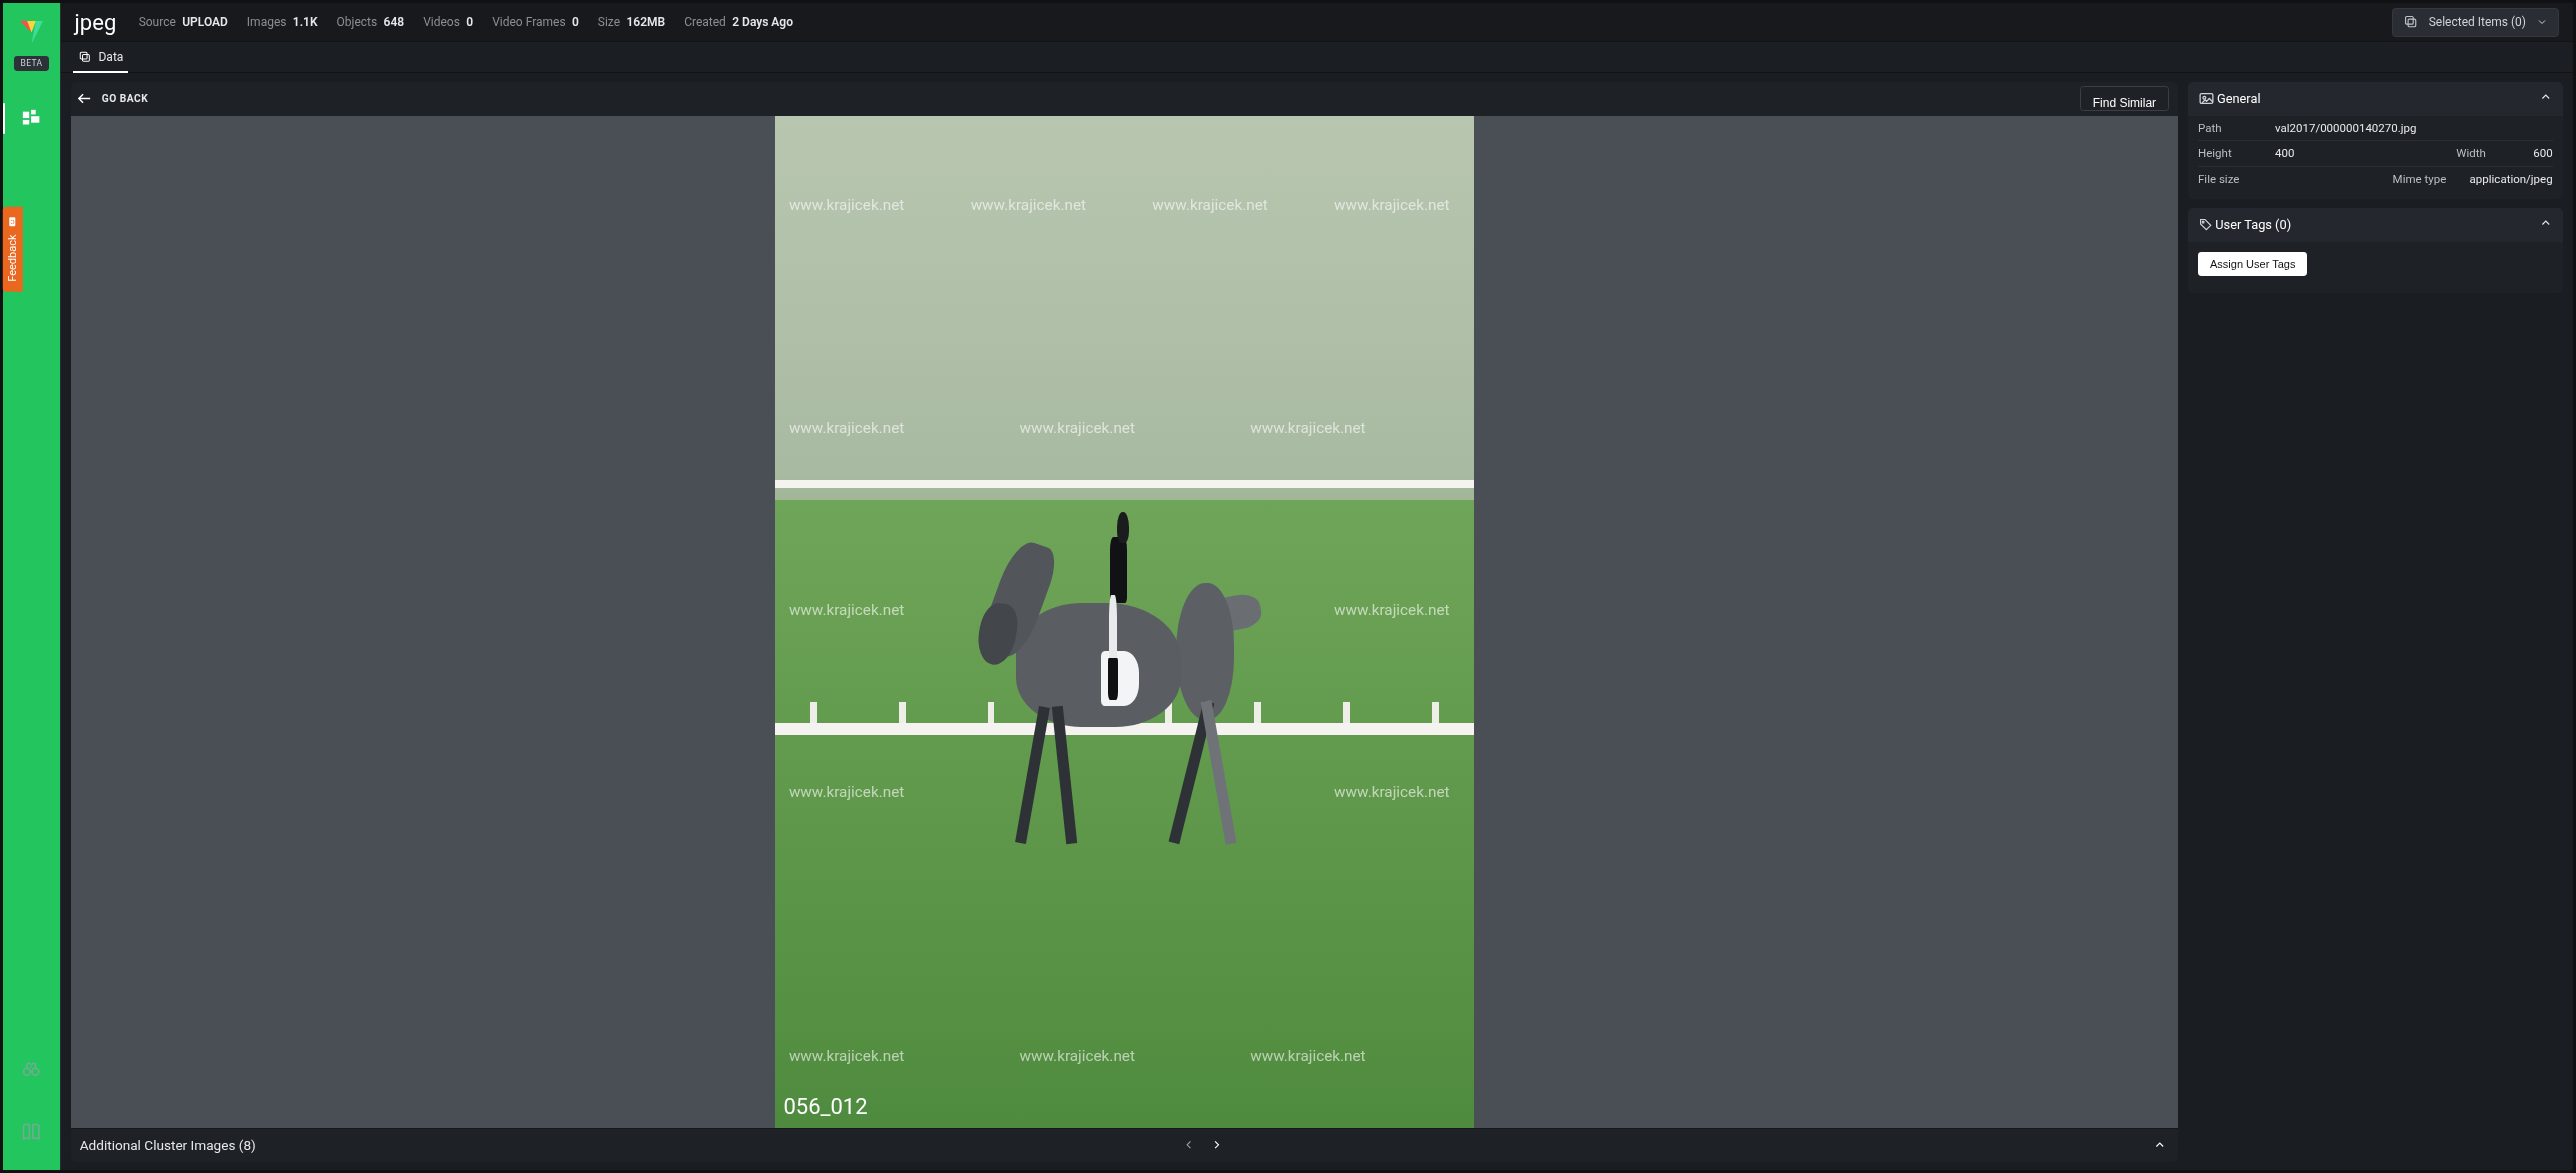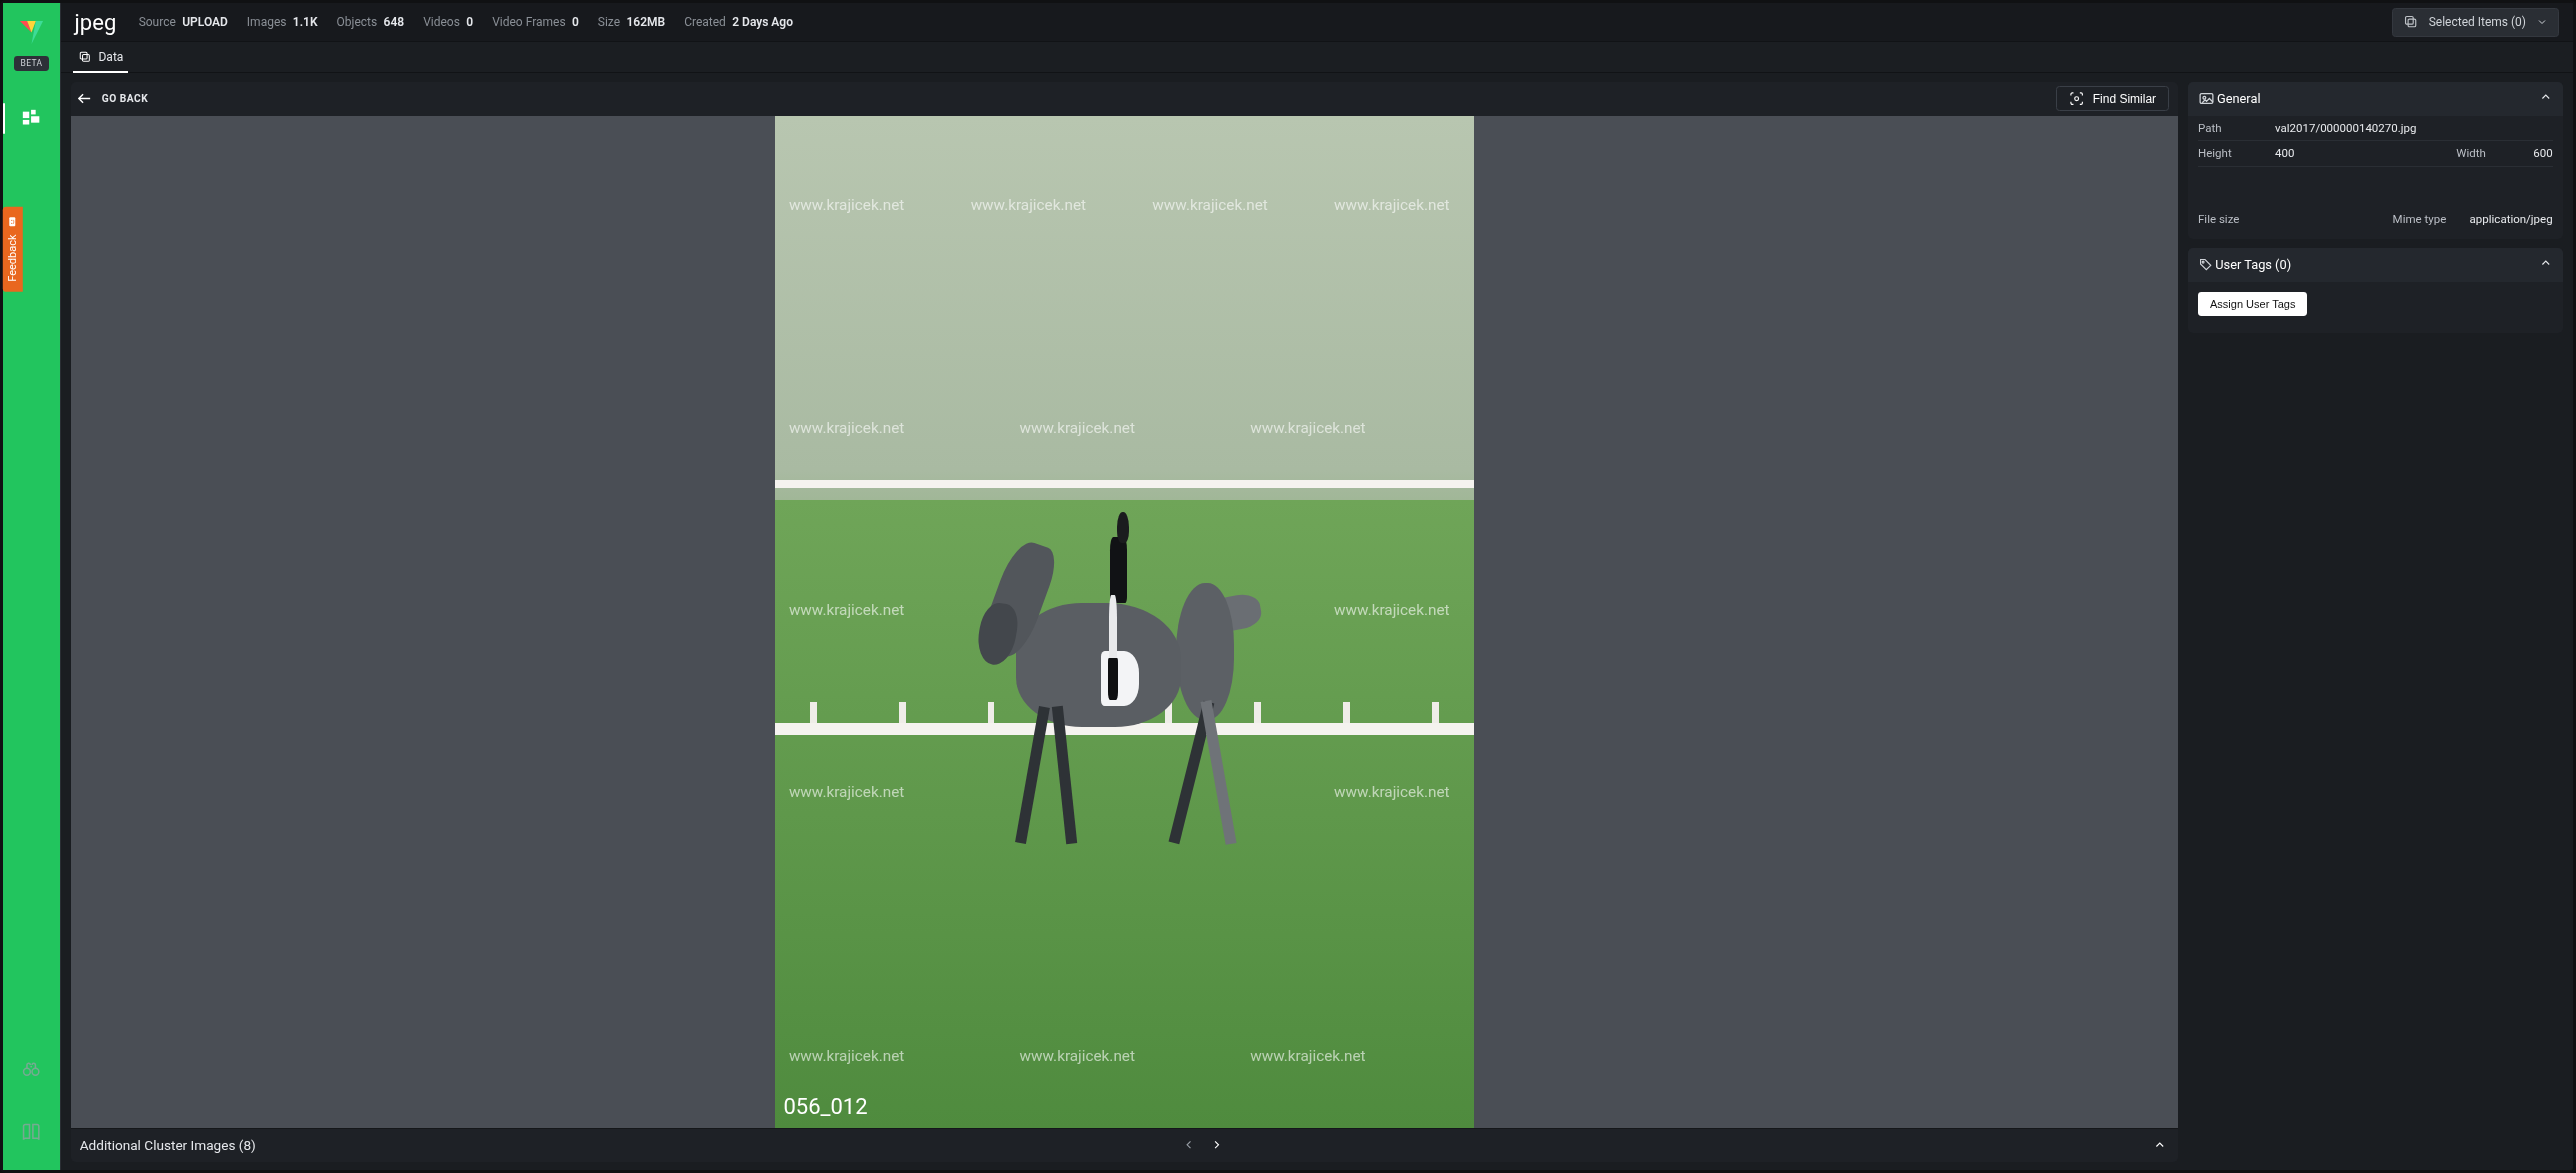--- a/index.html
+++ b/index.html
@@ -90,21 +90,21 @@
   .image-toolbar {
     height: 34px; display: flex; align-items: center; padding: 0 8.5px 0 5.1px;
   }
   .go-back {
     display: flex; align-items: center; gap: 8.5px; color: #e5e7eb; cursor: pointer;
     font-size: 10.2px; font-weight: 700; letter-spacing: 0.5px;
   }
   .find-similar {
     margin-left: auto; display: flex; align-items: center; gap: 8.5px;
     border: 0.9px solid #3a3f47; color: #fff; background: transparent;
-    height: 25.6px; padding: 0 12px; border-radius: 3.4px; cursor: pointer; font-size: 12px;
+    height: 25.6px; padding: 0 12px; border-radius: 3.4px; cursor: pointer; font-size: 12px; flex-direction: column;
   }
 
   .image-viewport {
     flex: 1; background: #4a4e55; display: flex; align-items: stretch; justify-content: center;
     position: relative; overflow: hidden;
   }
   .image-surface {
     width: 80%; max-width: 699px; height: 100%;
     background: linear-gradient(#b8c6b0 0%, #a9baa2 35%, #6fa558 55%, #5b9348 100%);
     position: relative; overflow: hidden;
@@ -150,21 +150,21 @@
   .details { width: 375px; display: flex; flex-direction: column; gap: 8.5px; }
   .panel { background: #1e2126; border-radius: 5.1px; overflow: hidden; }
   .panel-header {
     background: #24282e; height: 34px; display: flex; align-items: center; gap: 2px;
     padding: 0 10.2px; cursor: pointer;
   }
   .panel-header .title { color: #fff; font-size: 12.8px; }
   .panel-header .chev { margin-left: auto; color: #e5e7eb; }
   .panel-body { padding: 0 10.2px 6.8px 10.2px; }
   .row { display: flex; align-items: center; min-height: 25.6px; border-bottom: 0.9px solid #2a2e34; font-size: 11.5px;}
-  .row:last-child { border-bottom: none; margin-top: 40px; }
+  .row:last-child { border-bottom: none; }
   .row .k { width: 77px; color: #babec5; }
   .row .v { color: #e8eaed; }
   .row.two .right { margin-left: auto; display:flex; }
   .row.two .right .k { width: 77px; }
   .assign-btn {
     background: #fff; color: #111; border: none; height: 24px; padding: 0 12px;
     border-radius: 3.4px; font-size: 11px; cursor: pointer; margin: 10.2px 0 10.2px 0;
   }
 </style>
 </head>

